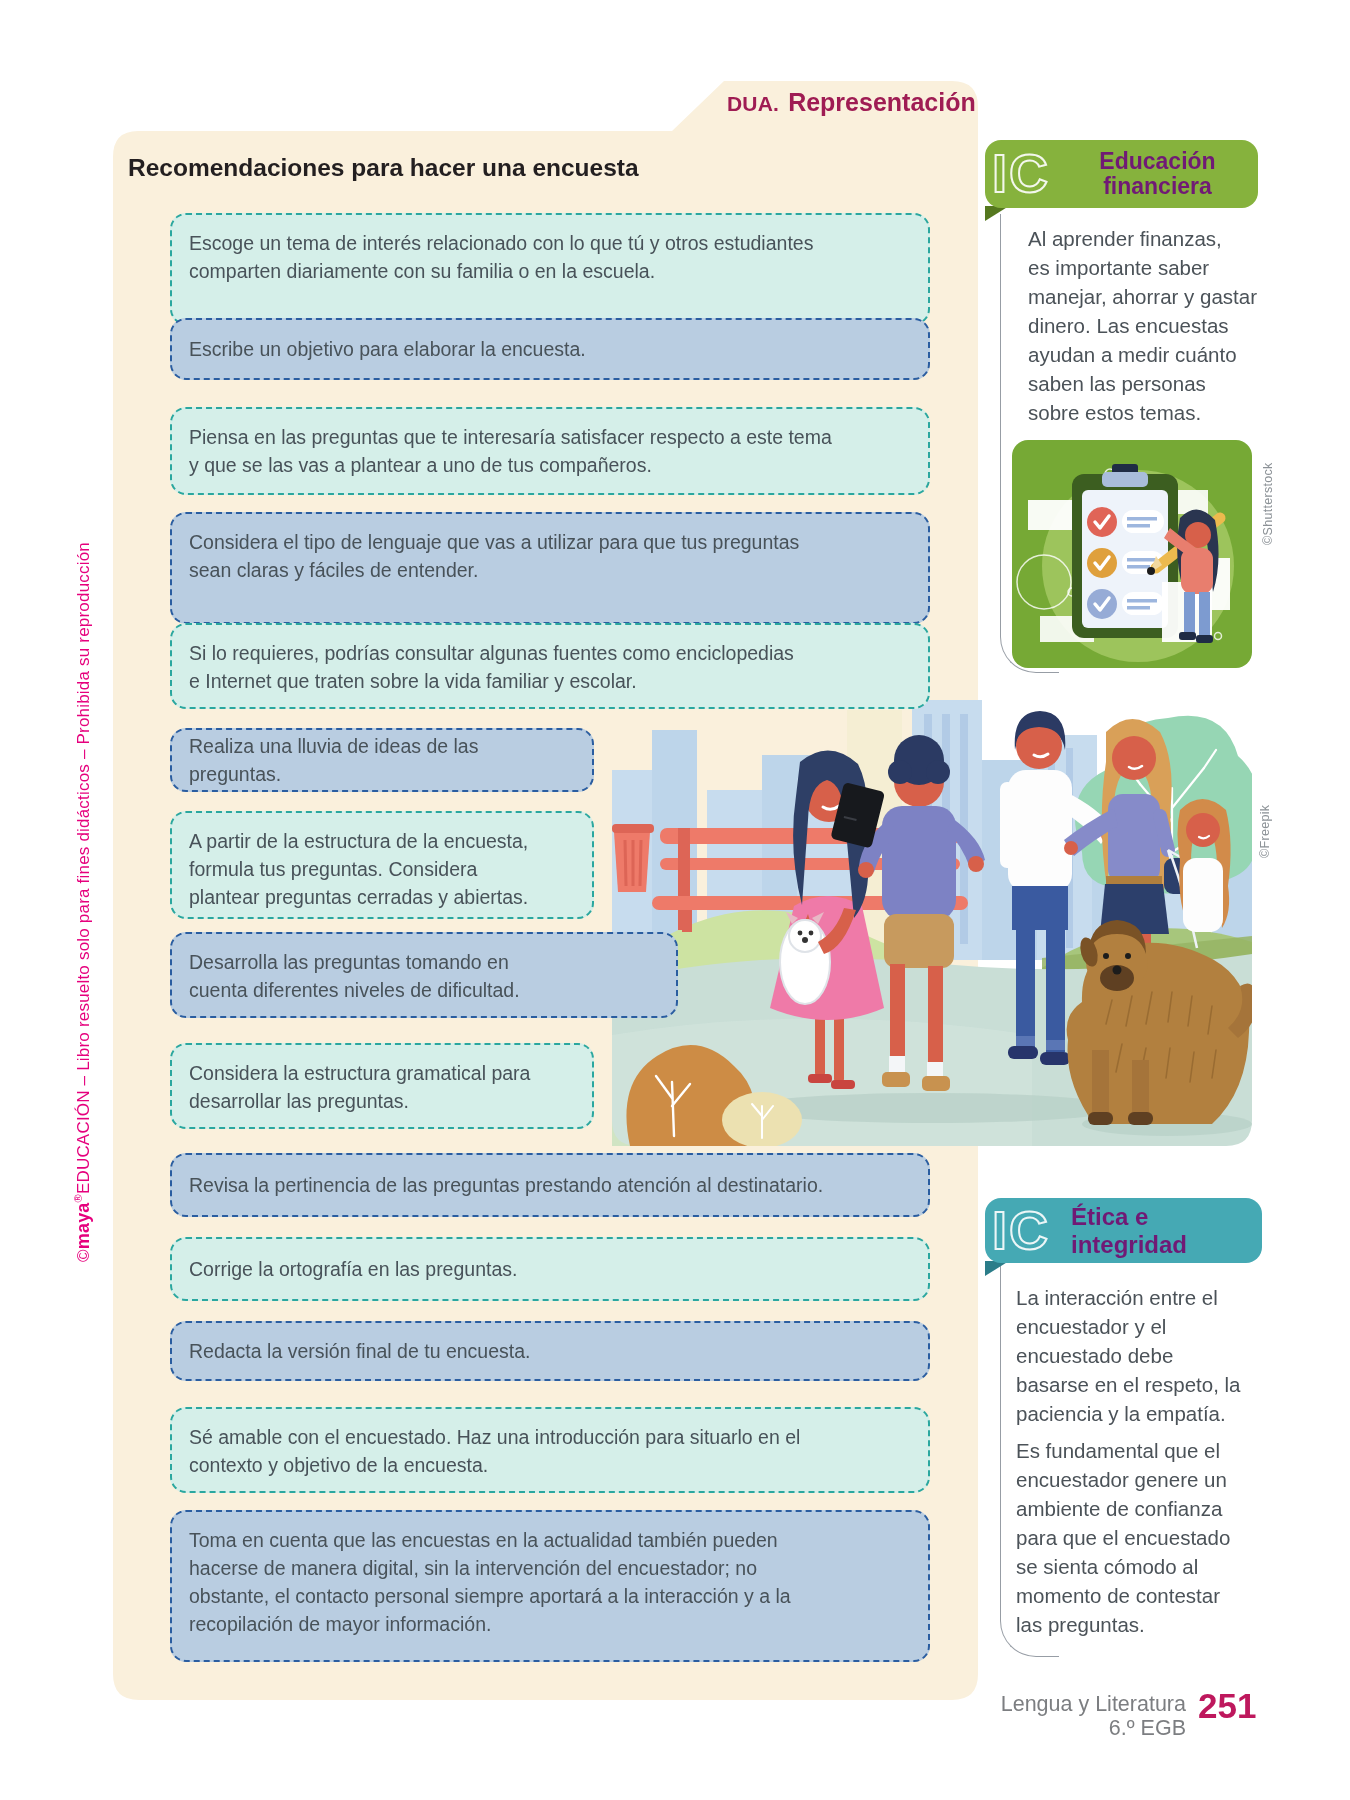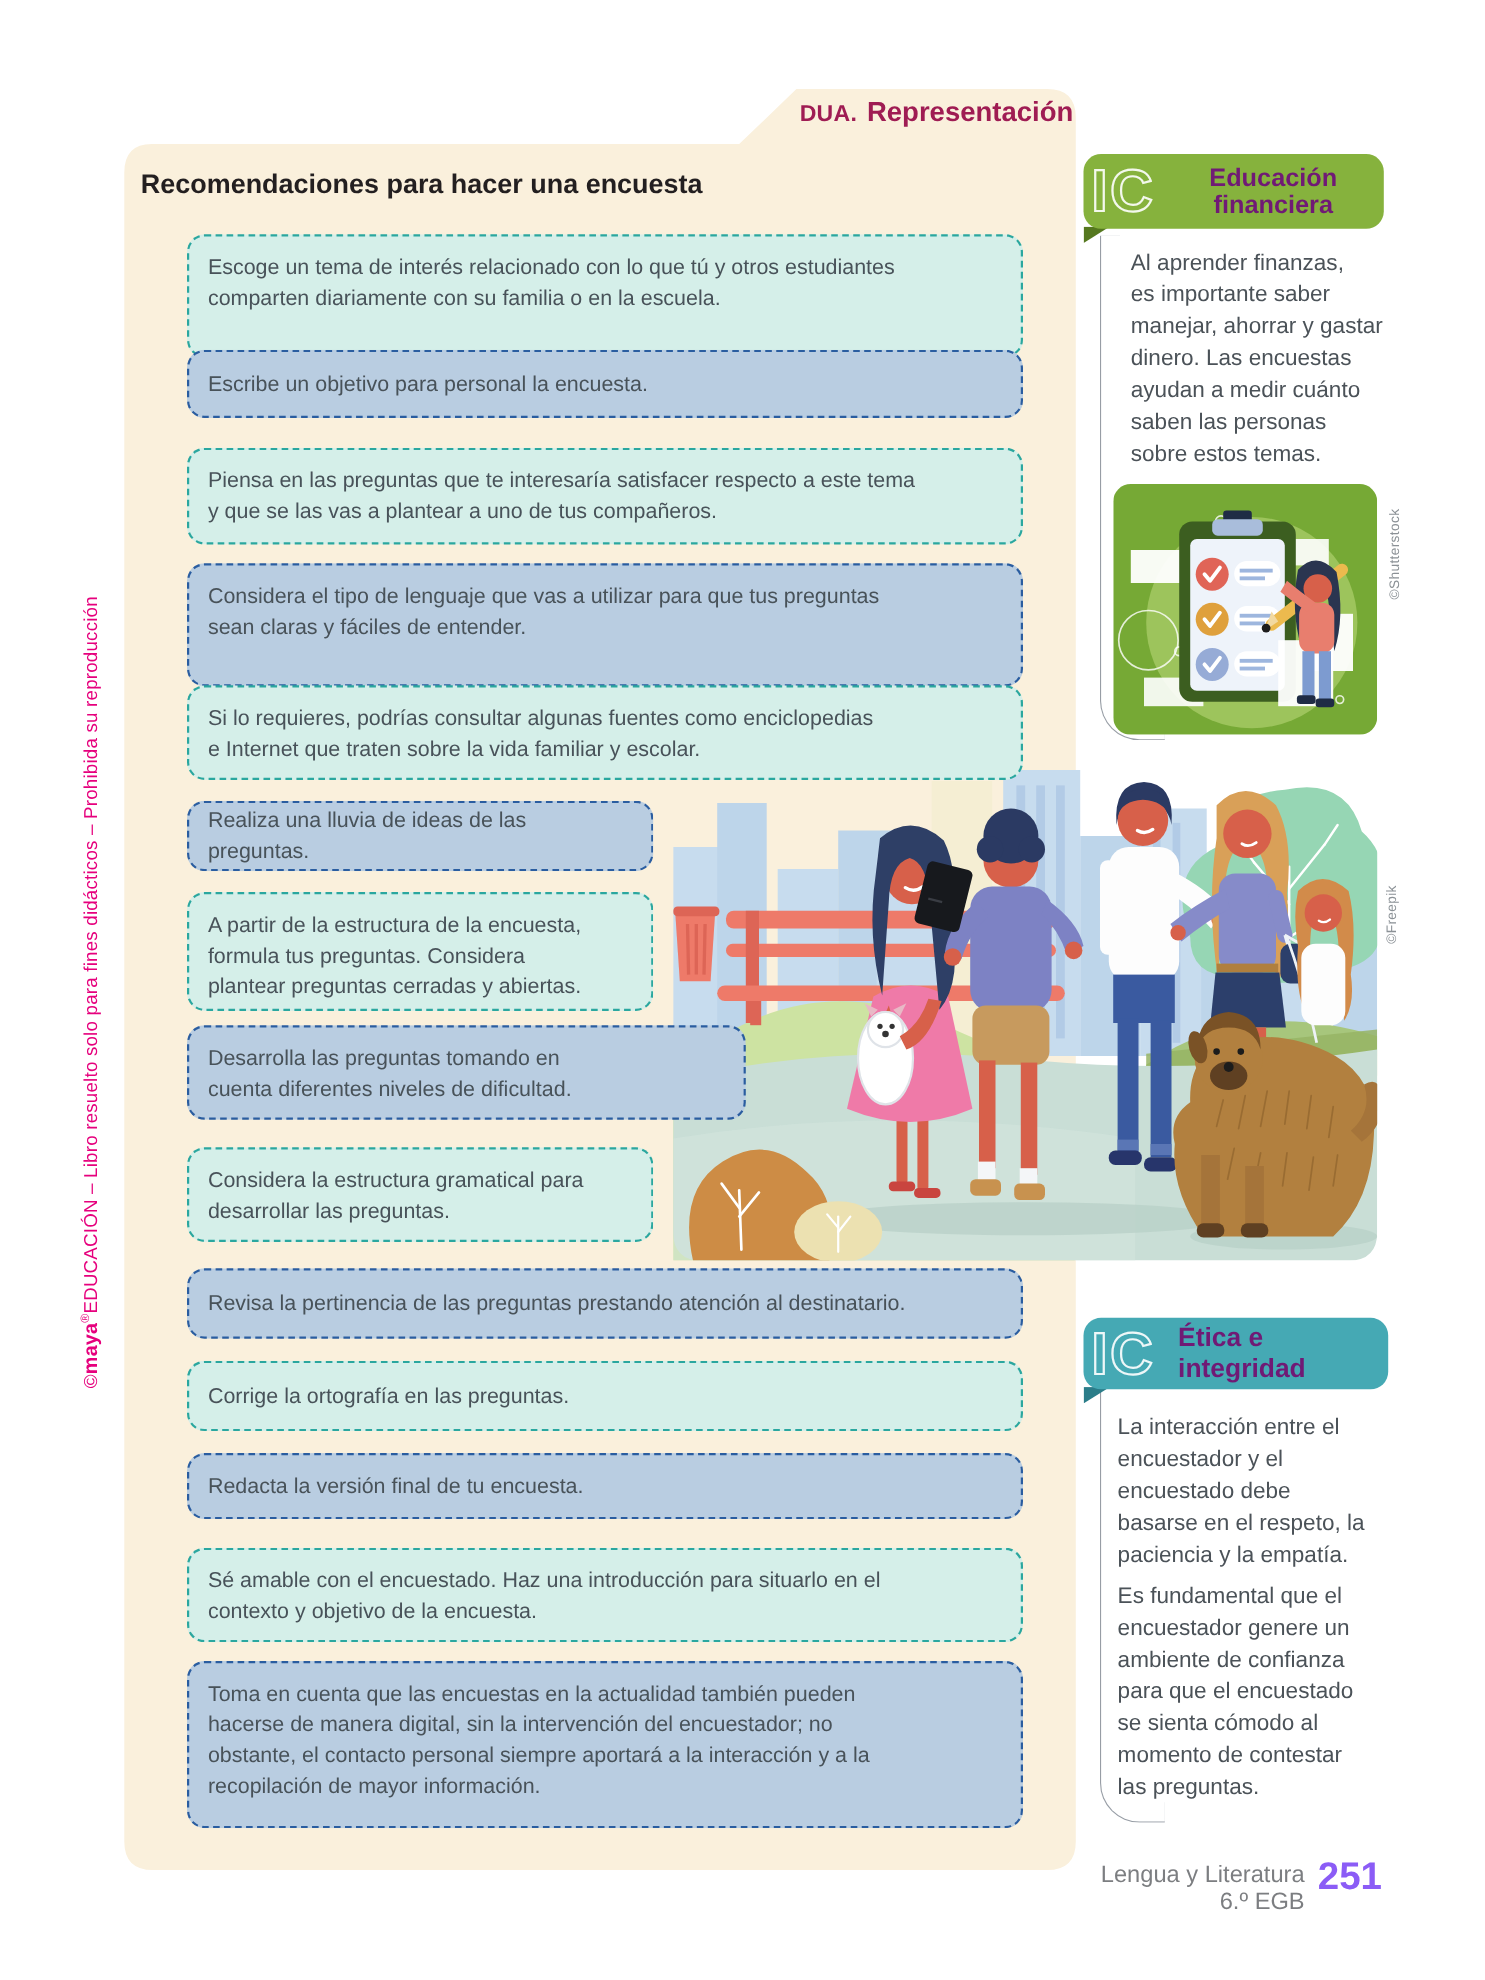--- a/index.html
+++ b/index.html
@@ -46,21 +46,21 @@
   #copyright-edge{left:72px;top:1262px;font-size:17px;color:#e6007d;letter-spacing:.2px;}
   #copyright-edge .brand{font-weight:800;font-size:18px;}
   #copyright-edge .reg{font-size:11px;vertical-align:super;}
   .credit{font-size:12.5px;color:#8b9196;letter-spacing:.3px;}
   #credit-shutterstock{left:1261px;top:545px;}
   #credit-freepik{left:1258px;top:858px;}
 
   
   #footer-subject{position:absolute;left:900px;top:1692px;width:286px;text-align:right;
                   font-size:21.5px;line-height:24px;color:#7c7e81;}
-  #footer-page{position:absolute;left:1198px;top:1686px;font-size:35px;font-weight:700;color:#8b5cf6;}
+  #footer-page{position:absolute;left:1198px;top:1686px;font-size:35px;font-weight:700;color:#be185d;}
 </style>
 </head>
 <body>
 
 <div id="page">
 
   <svg class="abs" style="left:0;top:0;z-index:0;" width="1350" height="1800" viewBox="0 0 1350 1800">
     <path d="M138,131 H672 L724,81 H952 Q978,81 978,107 V1674 Q978,1700 952,1700 H139 Q113,1700 113,1674 V157 Q113,131 138,131 Z" fill="#faf0dc"></path>
   </svg>
 
@@ -69,21 +69,21 @@
     <span class="dua-mode">Representación</span>
   </div>
   <div id="page-title">Recomendaciones para hacer una encuesta</div>
 
   <div id="copyright-edge" class="vtext">
     <span>©</span><span class="brand">maya</span><span class="reg">®</span><span>EDUCACIÓN – Libro resuelto solo para fines didácticos – Prohibida su reproducción</span>
   </div>
 
   <div class="box teal" style="top:213px;height:112px;width:760px;z-index:2;">Escoge un tema de interés relacionado con lo que tú y otros estudiantes
 comparten diariamente con su familia o en la escuela.</div>
-  <div class="box blue single" style="top:318px;height:62px;width:760px;z-index:2;">Escribe un objetivo para personal la encuesta.</div>
+  <div class="box blue single" style="top:318px;height:62px;width:760px;z-index:2;">Escribe un objetivo para elaborar la encuesta.</div>
   <div class="box teal" style="top:407px;height:88px;width:760px;z-index:2;">Piensa en las preguntas que te interesaría satisfacer respecto a este tema
 y que se las vas a plantear a uno de tus compañeros.</div>
   <div class="box blue" style="top:512px;height:112px;width:760px;z-index:2;">Considera el tipo de lenguaje que vas a utilizar para que tus preguntas
 sean claras y fáciles de entender.</div>
   <div class="box teal" style="top:623px;height:86px;width:760px;z-index:2;">Si lo requieres, podrías consultar algunas fuentes como enciclopedias
 e Internet que traten sobre la vida familiar y escolar.</div>
   <div class="box blue single" style="top:728px;height:64px;width:424px;z-index:2;">Realiza una lluvia de ideas de las preguntas.</div>
   <div class="box teal" style="top:811px;height:108px;width:424px;z-index:2;">A partir de la estructura de la encuesta,
 formula tus preguntas. Considera
 plantear preguntas cerradas y abiertas.</div>

